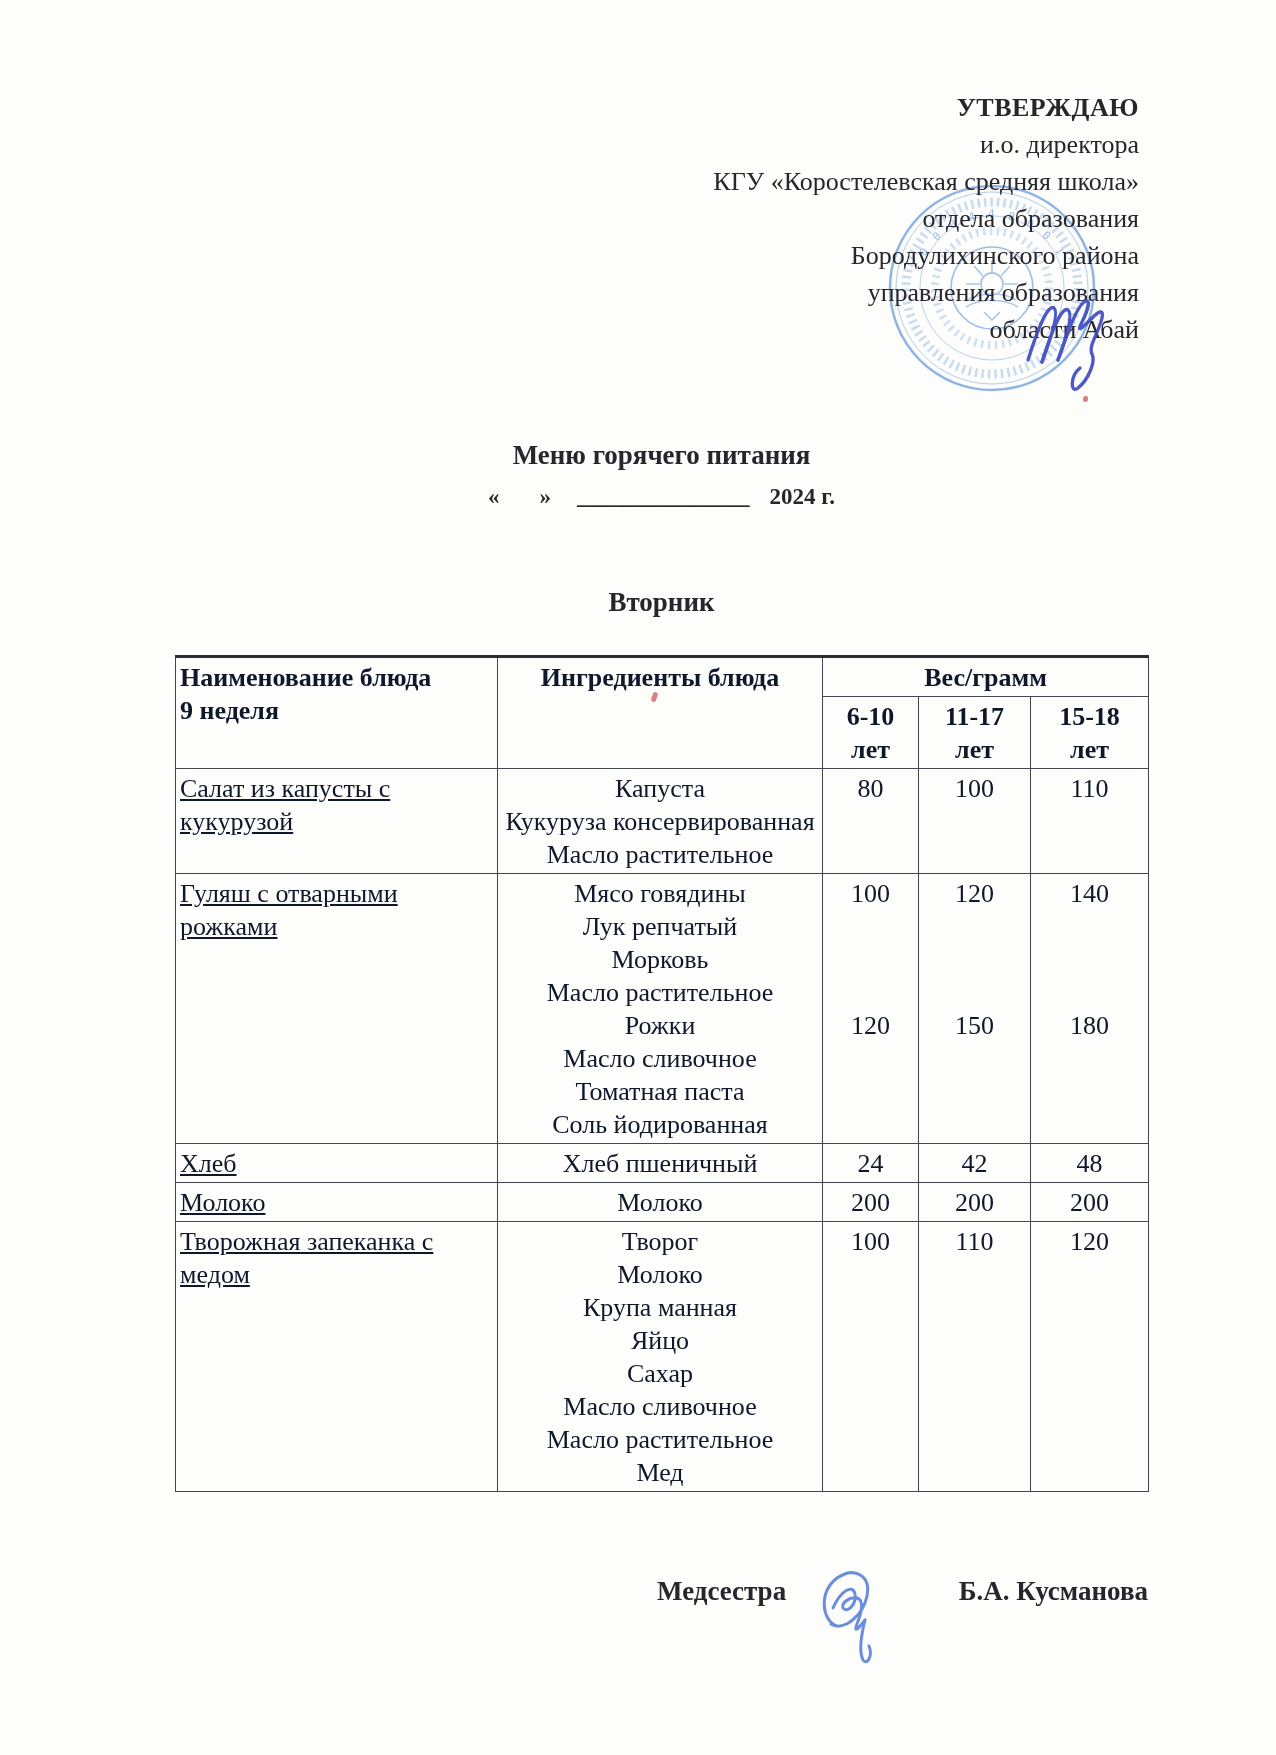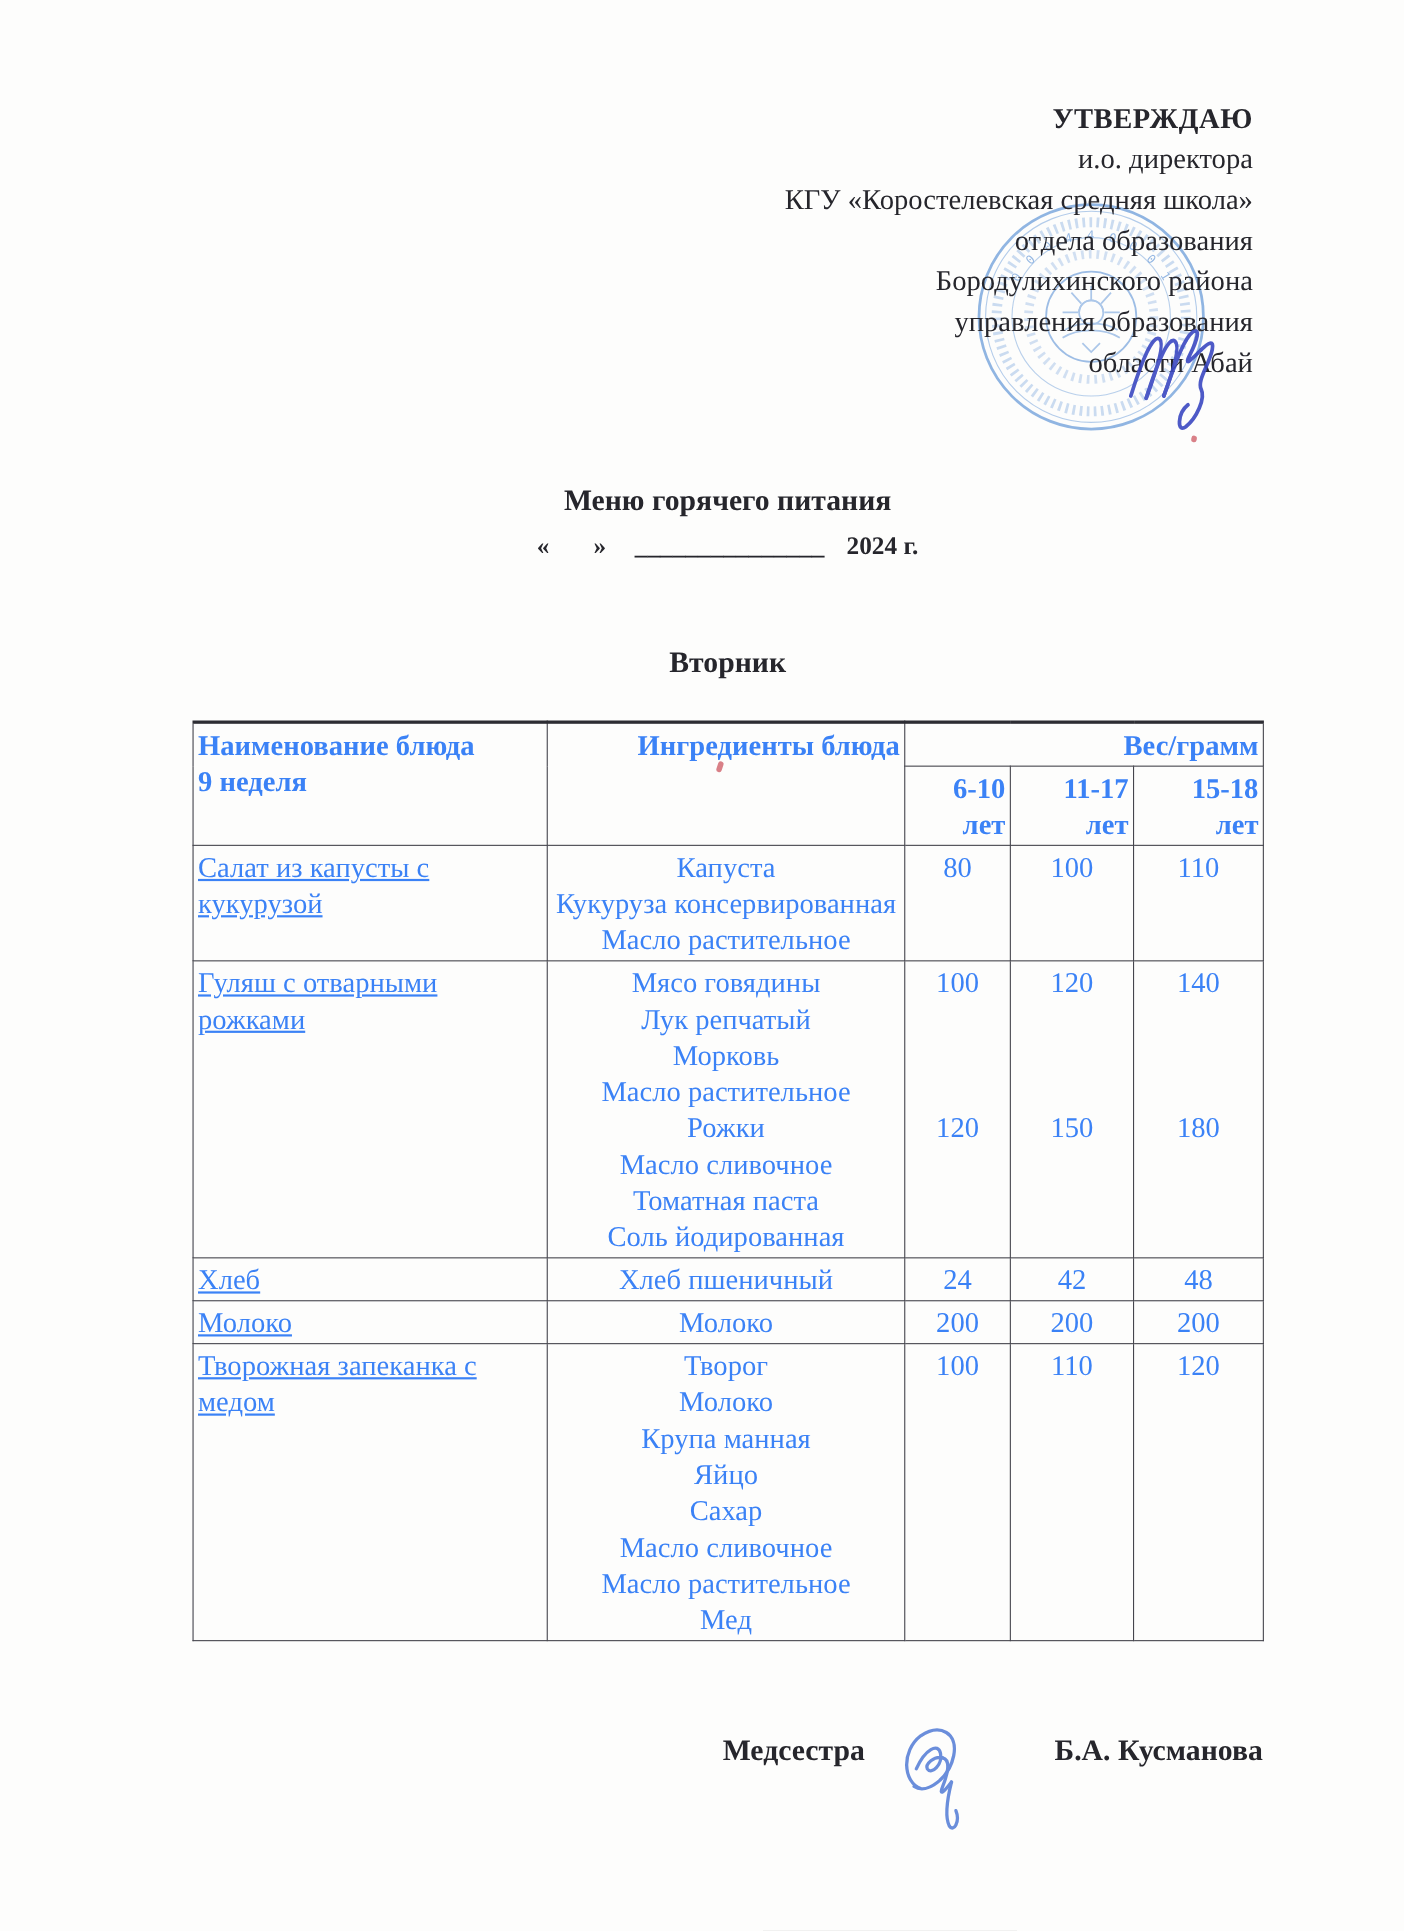--- a/index.html
+++ b/index.html
@@ -25,29 +25,29 @@
   .doc-title{top:440px; font-size:27px; font-weight:bold;}
   .doc-date{top:484px; font-size:23px; font-weight:bold;}
   .doc-date .sp1{display:inline-block;width:40px;}
   .doc-date .sp2{display:inline-block;width:26px;}
   .doc-date .sp3{display:inline-block;width:20px;}
   .doc-day{top:587px; font-size:27px; font-weight:bold;}
   
   .menu-table-wrap{position:absolute; left:175px; top:655px;}
   table.menu{
     border-collapse:collapse; table-layout:fixed; width:973px;
-    font-size:26px; line-height:33px; color:#3b82f6;
+    font-size:26px; line-height:33px; color:#0f172a;
   }
   table.menu th, table.menu td{
     border:1px solid #45454d; vertical-align:top; padding:3px 4px 2px;
     overflow:hidden;
   }
   table.menu{border-top:3px solid #2d2d33;}
   th.h-dish{text-align:left; padding-left:14px; font-weight:bold;}
-  th.h-ing, th.h-weight, th.h-age{text-align:right; font-weight:bold;}
+  th.h-ing, th.h-weight, th.h-age{text-align:center; font-weight:bold;}
   td.c-dish{text-align:left; padding-left:14px;text-decoration:underline;}
   td.c-ing{text-align:center;}
   td.c-w{text-align:center; padding-left:1px; padding-right:1px;}
   .wline{height:33px;}
   
   .footer{
     position:absolute; left:175px; top:1576px; width:973px;
     display:flex; align-items:flex-start;
     font-size:27px; font-weight:bold;
   }

